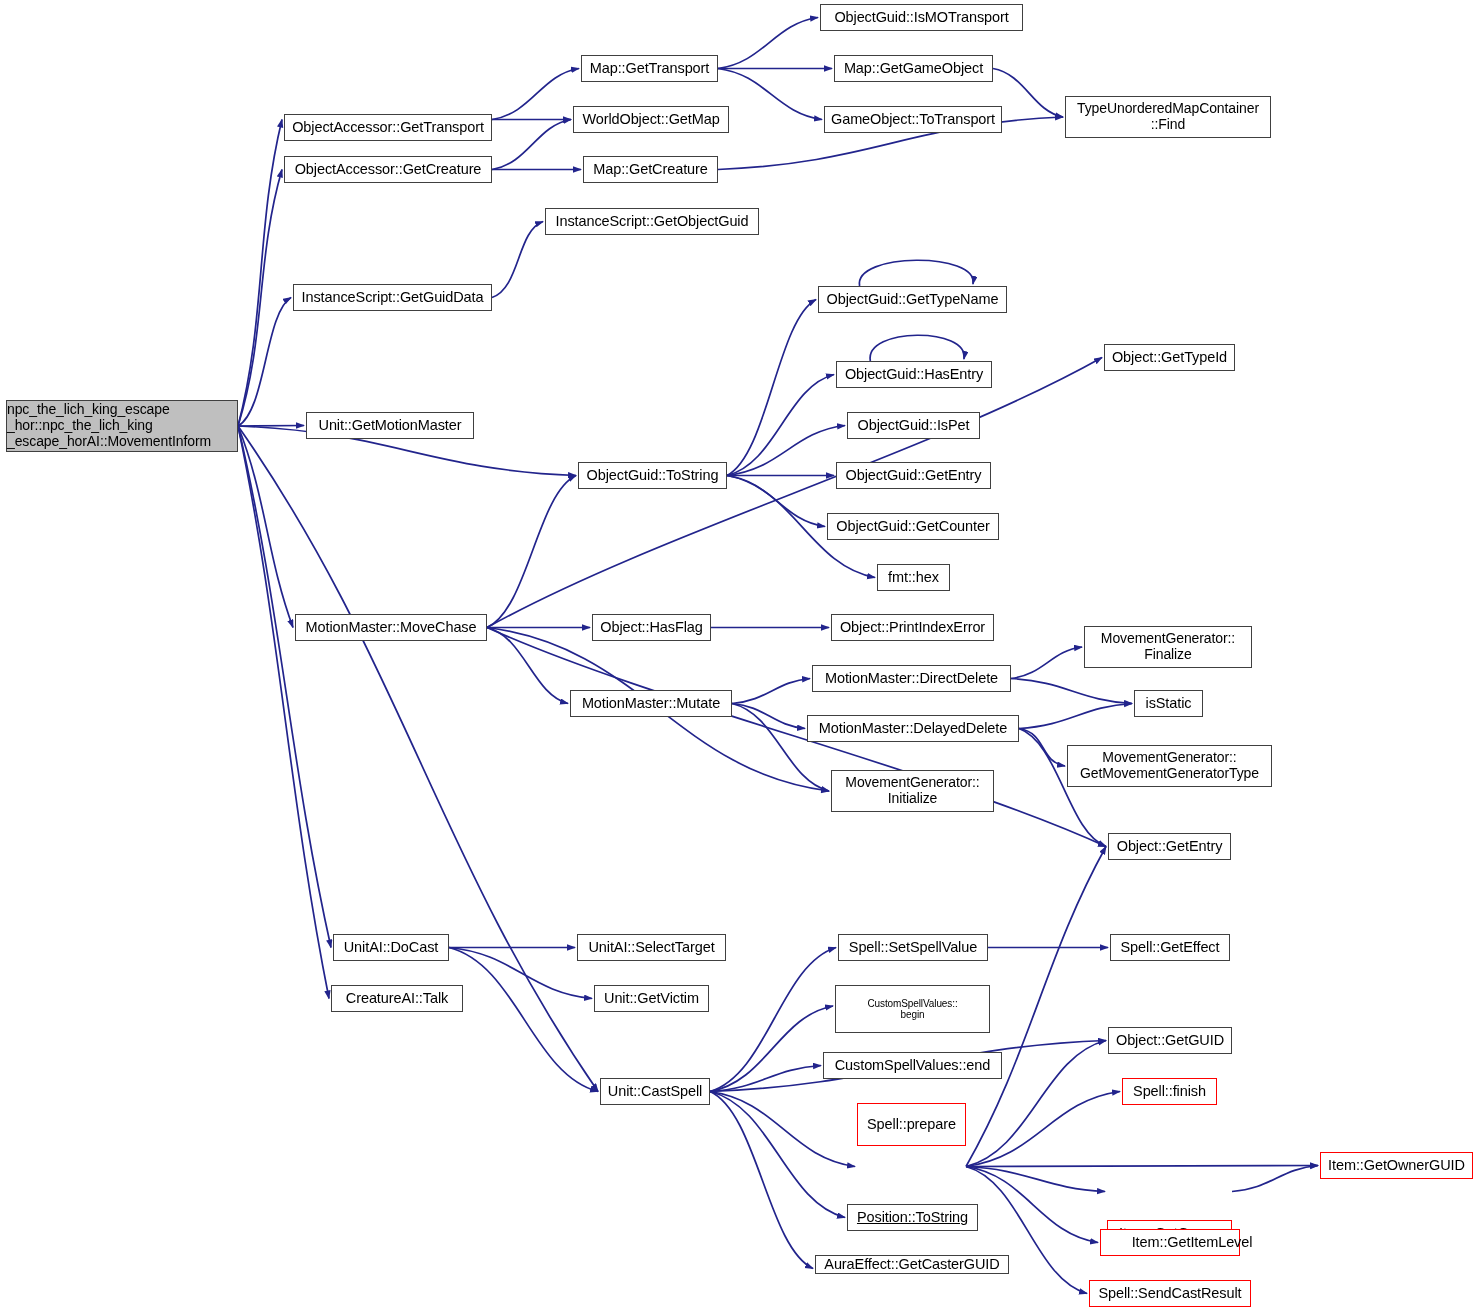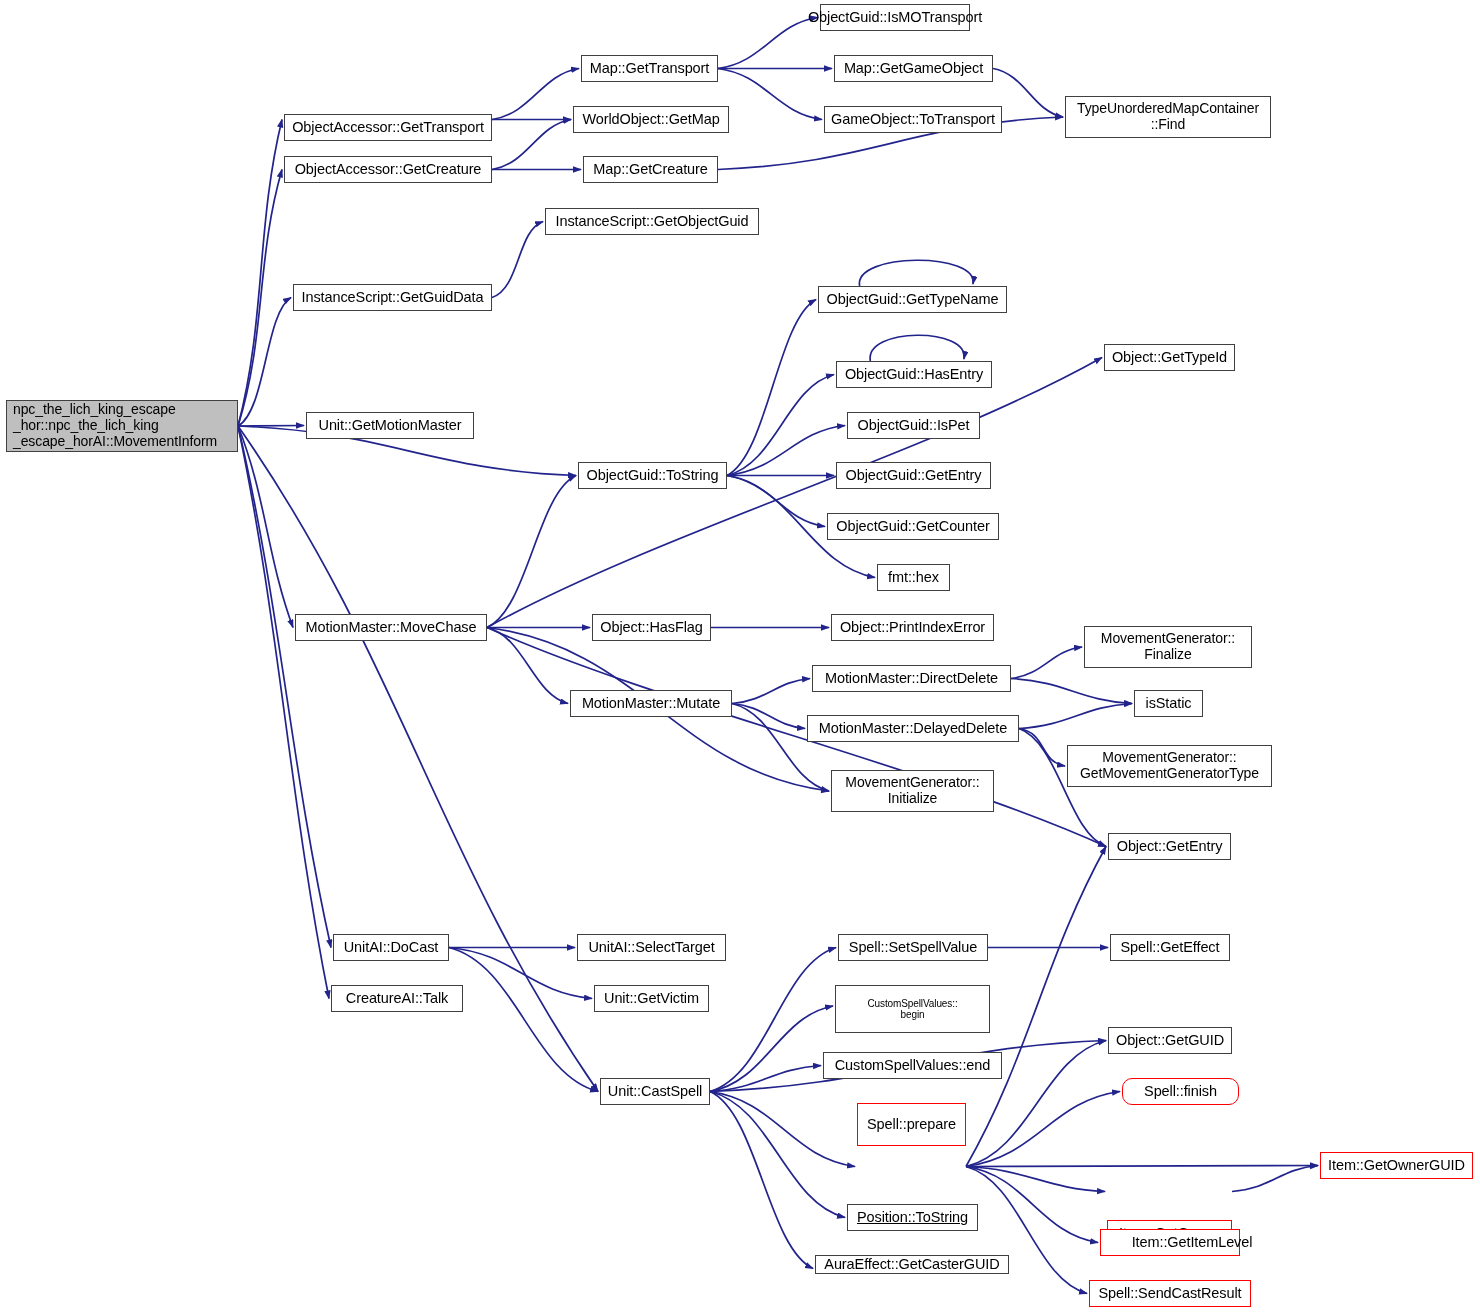--- a/index.html
+++ b/index.html
@@ -4,21 +4,21 @@
 <style>
   html,body{margin:0;padding:0;background:#ffffff;}
   body{font-family:"Liberation Sans", sans-serif;}
   #graph-root{position:relative;width:1480px;height:1312px;background:#fff;overflow:hidden;}
   svg#edges{position:absolute;left:0;top:0;width:1480px;height:1312px;}
   .node{position:absolute;box-sizing:border-box;display:flex;align-items:center;justify-content:center;
         text-align:center;background:#ffffff;border:1px solid #404040;color:#000;
         font-family:"Liberation Sans", sans-serif;font-size:14.5px;line-height:1.12;
         white-space:pre-line;letter-spacing:-0.1px;}
   .node.red{border:1.6px solid #ff0000;}
-  .node.hl{background:#bfbfbf;border:1px solid #404040;justify-content:flex-start;text-align:left;padding-left:6px;}
+  .node.hl{background:#bfbfbf;border:1px solid #404040;justify-content:flex-start;text-align:left;}
 </style>
 </head>
 <body>
 
 <div id="graph-root">
   <svg id="edges" xmlns="http://www.w3.org/2000/svg">
     <defs>
       <marker id="arrow" markerWidth="9" markerHeight="9" refX="8" refY="3.2" orient="auto" markerUnits="userSpaceOnUse">
         <path d="M0,0 L9,3.2 L0,6.4 z" fill="#22248c"></path>
       </marker>
@@ -89,21 +89,21 @@
   </svg>
   <div id="node-layer">
       <div class="node hl" style="left: 6px; top: 400px; width: 232px; height: 52px; font-size: 14px;">npc_the_lich_king_escape
 _hor::npc_the_lich_king
 _escape_horAI::MovementInform</div>
       <div class="node" style="left: 284px; top: 106px; width: 208px; height: 27px; margin-top: 8px;">ObjectAccessor::GetTransport</div>
       <div class="node" style="left: 284px; top: 156px; width: 208px; height: 27px;">ObjectAccessor::GetCreature</div>
       <div class="node" style="left: 581px; top: 55px; width: 137px; height: 27px;">Map::GetTransport</div>
       <div class="node" style="left: 573px; top: 106px; width: 156px; height: 27px;">WorldObject::GetMap</div>
       <div class="node" style="left: 583px; top: 156px; width: 135px; height: 27px;">Map::GetCreature</div>
-      <div class="node" style="left: 820px; top: 4px; width: 150px; height: 27px;">ObjectGuid::IsMOTransport</div>
+      <div class="node" style="left: 820px; top: 4px; width: 203px; height: 27px;">ObjectGuid::IsMOTransport</div>
       <div class="node" style="left: 834px; top: 55px; width: 159px; height: 27px;">Map::GetGameObject</div>
       <div class="node" style="left: 824px; top: 106px; width: 178px; height: 27px;">GameObject::ToTransport</div>
       <div class="node" style="left: 1065px; top: 96px; width: 206px; height: 42px; font-size: 14px;">TypeUnorderedMapContainer
 ::Find</div>
       <div class="node" style="left: 545px; top: 208px; width: 214px; height: 27px;">InstanceScript::GetObjectGuid</div>
       <div class="node" style="left: 293px; top: 284px; width: 199px; height: 27px;">InstanceScript::GetGuidData</div>
       <div class="node" style="left: 306px; top: 412px; width: 168px; height: 27px;">Unit::GetMotionMaster</div>
       <div class="node" style="left: 818px; top: 286px; width: 189px; height: 27px;">ObjectGuid::GetTypeName</div>
       <div class="node" style="left: 836px; top: 361px; width: 156px; height: 27px;">ObjectGuid::HasEntry</div>
       <div class="node" style="left: 847px; top: 412px; width: 133px; height: 27px;">ObjectGuid::IsPet</div>
@@ -133,19 +133,19 @@
       <div class="node" style="left: 600px; top: 1078px; width: 110px; height: 27px;">Unit::CastSpell</div>
       <div class="node" style="left: 838px; top: 934px; width: 150px; height: 27px;">Spell::SetSpellValue</div>
       <div class="node" style="left: 835px; top: 985px; width: 155px; height: 48px; font-size: 10px;">CustomSpellValues::
 begin</div>
       <div class="node" style="left: 823px; top: 1052px; width: 179px; height: 27px;">CustomSpellValues::end</div>
       <div class="node red" style="left: 857px; top: 1103px; width: 109px; height: 43px; text-align: right;">Spell::prepare</div>
       <div class="node" style="left: 847px; top: 1204px; width: 131px; height: 27px; text-decoration: underline;">Position::ToString</div>
       <div class="node" style="left: 815px; top: 1255px; width: 194px; height: 19px;">AuraEffect::GetCasterGUID</div>
       <div class="node" style="left: 1110px; top: 934px; width: 120px; height: 27px;">Spell::GetEffect</div>
       <div class="node" style="left: 1108px; top: 1027px; width: 124px; height: 27px;">Object::GetGUID</div>
-      <div class="node red" style="left: 1122px; top: 1078px; width: 117px; height: 27px; border-radius: 10px;">Spell::finish</div>
+      <div class="node red" style="left: 1122px; top: 1078px; width: 95px; height: 27px;">Spell::finish</div>
       <div class="node red" style="left: 1107px; top: 1220px; width: 125px; height: 27px;">Item::GetOwner</div>
       <div class="node red" style="left: 1100px; top: 1229px; width: 140px; height: 27px; padding-left: 44px;">Item::GetItemLevel</div>
       <div class="node red" style="left: 1089px; top: 1280px; width: 162px; height: 27px;">Spell::SendCastResult</div>
       <div class="node red" style="left: 1320px; top: 1152px; width: 153px; height: 27px;">Item::GetOwnerGUID</div>
     </div>
 </div>
 
 </body></html>

